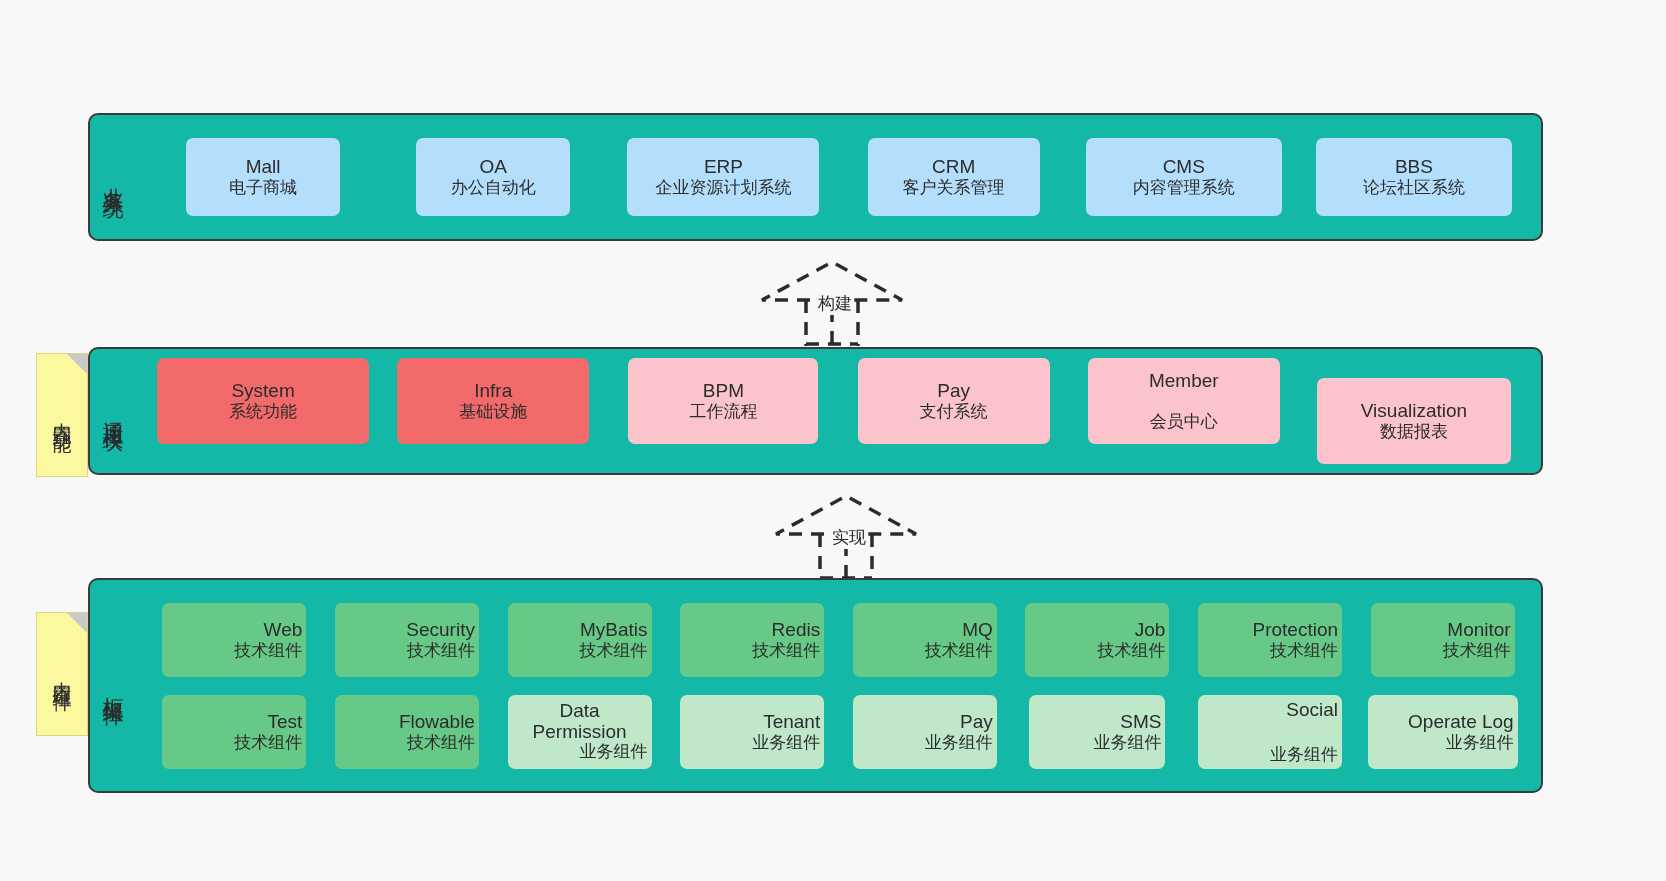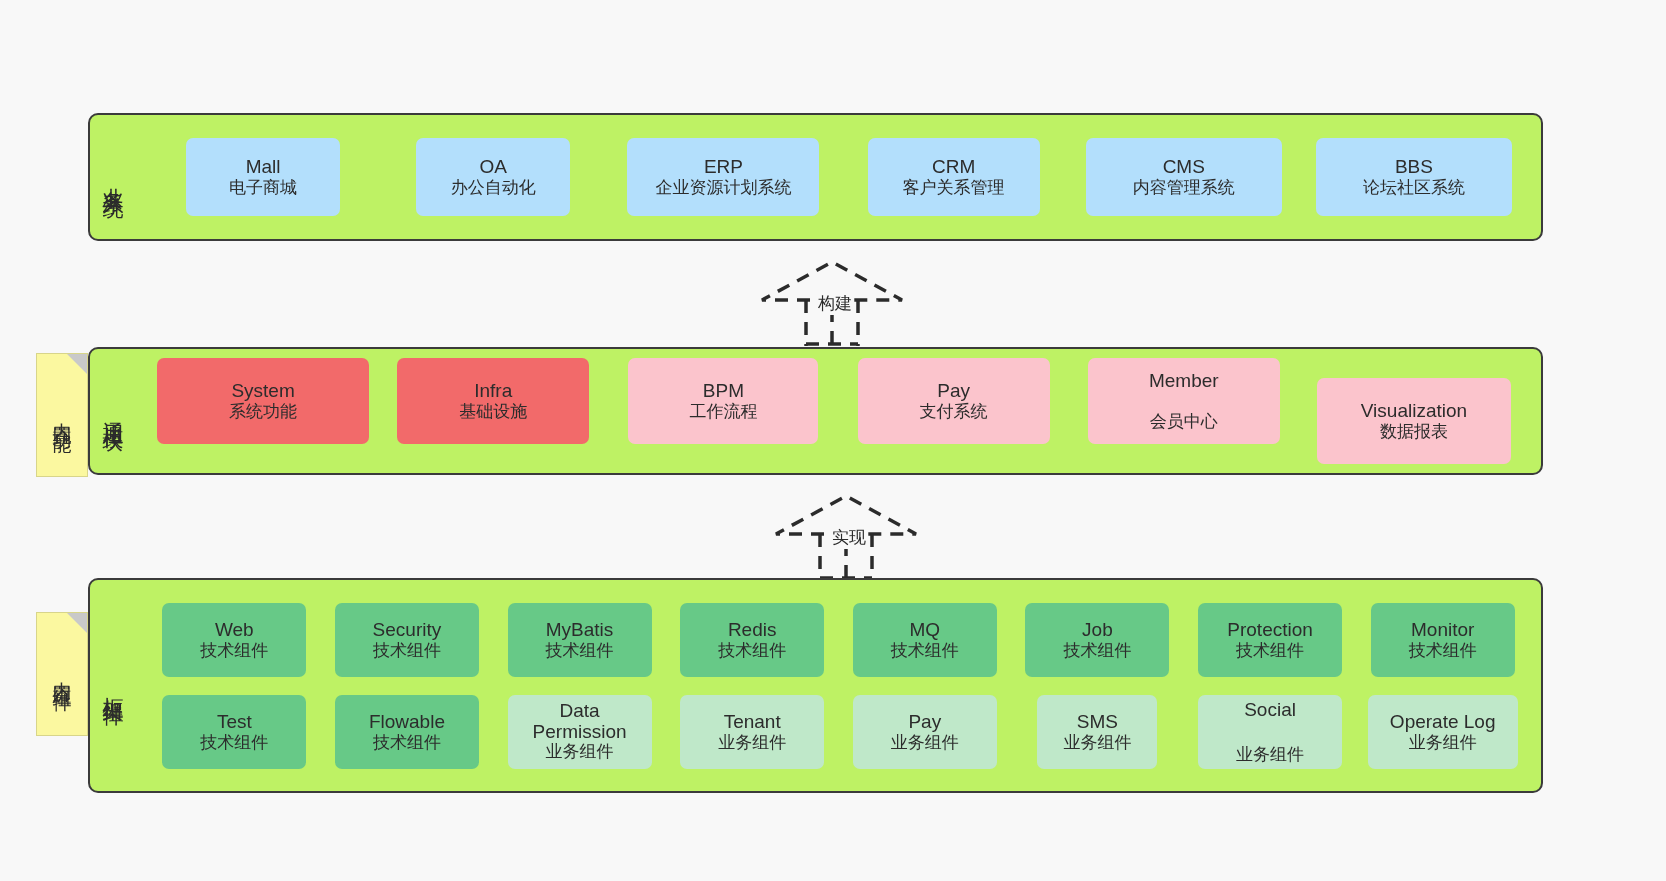--- a/index.html
+++ b/index.html
@@ -8,21 +8,21 @@
     height: 881px;
     background: #f8f8f8;
     font-family: "Liberation Sans", "DejaVu Sans", sans-serif;
     overflow: hidden;
   }
   .canvas { position: relative; width: 1666px; height: 881px; }
 
   
   .layer {
     position: absolute;
-    background: #bef264;
+    background: #14b8a6;
     border: 2px solid #3b3b3b;
     border-radius: 10px;
     display: flex;
     align-items: stretch;
     z-index: 3;
   }
   .layer-title {
     flex: 0 0 auto;
     width: 46px;
     display: flex;
@@ -65,21 +65,21 @@
     color: #2c2c2c;
     line-height: 1.22;
     padding: 6px 4px;
   }
   .box .en { font-size: 19px; }
   .box .cn { font-size: 17px; }
 
   
   .h-biz  { height: 78px; }
   .h-mod  { height: 86px; }
-  .h-comp { height: 74px; }
+  .h-comp { height: 74px; align-items: flex-end; }
 
   
   .fill-blue       { background: #b3dffc; }
   .fill-red        { background: #f26a6a; }
   .fill-pink       { background: #fbc4cc; }
   .fill-green      { background: #67c987; }
   .fill-lightgreen { background: #bfe8c9; }
 
   
   .sticky {
@@ -330,21 +330,21 @@
             <span class="cn">业务组件</span>
           </div>
         </div>
         <div class="cell">
           <div class="box h-comp fill-lightgreen" style="width:144px;">
             <span class="en">Pay</span>
             <span class="cn">业务组件</span>
           </div>
         </div>
         <div class="cell">
-          <div class="box h-comp fill-lightgreen" style="width:120px;">
+          <div class="box h-comp fill-lightgreen" style="width:136px;">
             <span class="en">SMS</span>
             <span class="cn">业务组件</span>
           </div>
         </div>
         <div class="cell">
           <div class="box h-comp fill-lightgreen" style="width:144px;gap:24px;">
             <span class="en">Social</span>
             <span class="cn">业务组件</span>
           </div>
         </div>

